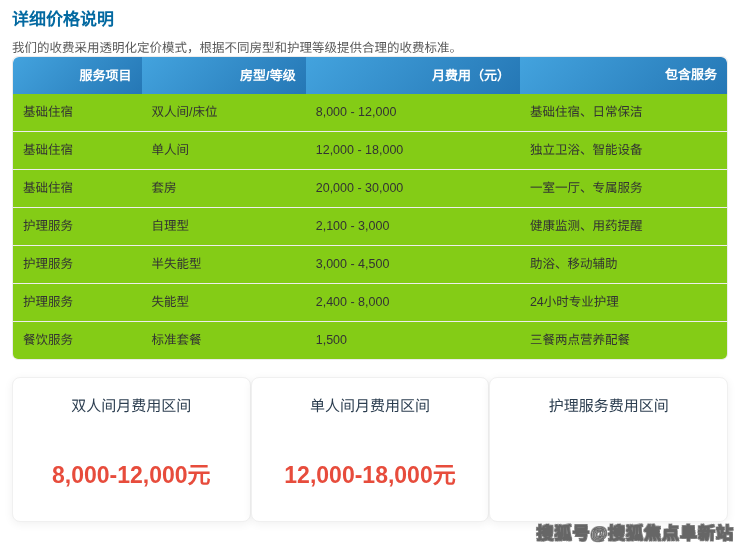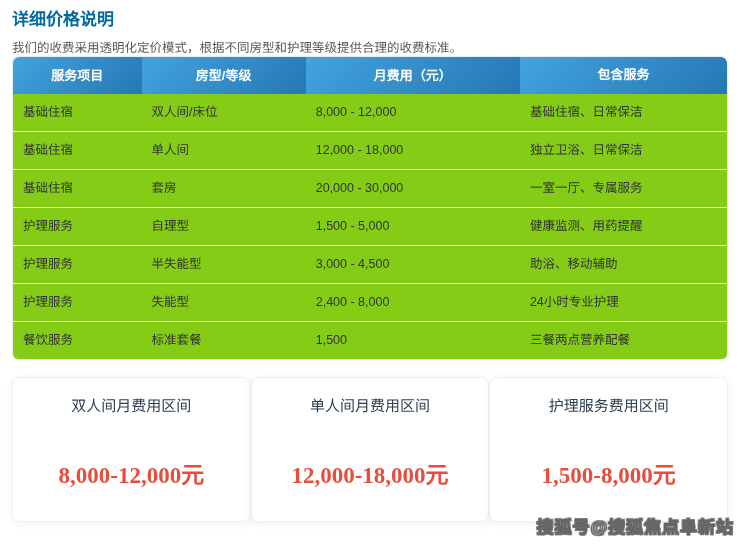--- a/index.html
+++ b/index.html
@@ -41,39 +41,38 @@
   }
   .price-table col.c1{width:18%;}
   .price-table col.c2{width:23%;}
   .price-table col.c3{width:30%;}
   .price-table col.c4{width:29%;}
   .price-table thead th{
     background:linear-gradient(135deg,var(--header-gradient-start) 0%,var(--header-gradient-end) 100%);
     color:#ffffff;
     font-size:13px;
     font-weight:bold;
-    text-align:center;
+    text-align:right;
     padding:11px 10px;
     line-height:15px;
   }
   .price-table thead th:first-child{border-top-left-radius:6px;}
   .price-table thead th:last-child{border-top-right-radius:6px;font-family:Liberation Mono, monospace;}
   .price-table tbody td{
     font-size:12.5px;
     color:#333333;
     padding:11px 10px;
     line-height:15px;
     background:#84cc16;
   }
   .price-table tbody tr + tr td{border-top:1px solid #ededed;}
   .cards{
     display:flex;
     gap:0;
     margin-top:17px;
-    font-family:Liberation Serif, serif;
   }
   .card{
     flex:1;
     background:#ffffff;
     border:1px solid #f0f0f0;
     border-radius:8px;
     box-shadow:0 2px 10px rgba(0,0,0,0.06);
     min-height:145px;
     padding:18px 16px;
     text-align:center;
@@ -86,21 +85,21 @@
   .card-price{
     margin-top:41px;
     font-size:23px;
     font-weight:bold;
     color:var(--price-red);
     line-height:37px;
   }
   .watermark{
     position:absolute;
     right:6px;
-    bottom:12px;
+    bottom:6px;
     font-size:17px;
     font-weight:bold;
     color:#ffffff;
     letter-spacing:1px;
     -webkit-text-stroke:1px #5a5a5a;
     text-shadow:1px 1px 0 #777,-1px -1px 0 #999,1px -1px 0 #888,-1px 1px 0 #888;
     opacity:.92;
   }
 </style>
 </head>
@@ -131,32 +130,32 @@
         <tr>
           <td>基础住宿</td>
           <td>双人间/床位</td>
           <td>8,000 - 12,000</td>
           <td>基础住宿、日常保洁</td>
         </tr>
         <tr>
           <td>基础住宿</td>
           <td>单人间</td>
           <td>12,000 - 18,000</td>
-          <td>独立卫浴、日常保洁</td>
+          <td>独立卫浴、智能设备</td>
         </tr>
         <tr>
           <td>基础住宿</td>
           <td>套房</td>
           <td>20,000 - 30,000</td>
           <td>一室一厅、专属服务</td>
         </tr>
         <tr>
           <td>护理服务</td>
           <td>自理型</td>
-          <td>1,500 - 5,000</td>
+          <td>2,100 - 3,000</td>
           <td>健康监测、用药提醒</td>
         </tr>
         <tr>
           <td>护理服务</td>
           <td>半失能型</td>
           <td>3,000 - 4,500</td>
           <td>助浴、移动辅助</td>
         </tr>
         <tr>
           <td>护理服务</td>
@@ -178,19 +177,18 @@
     <div class="card">
       <div class="card-label">双人间月费用区间</div>
       <div class="card-price">8,000-12,000元</div>
     </div>
     <div class="card">
       <div class="card-label">单人间月费用区间</div>
       <div class="card-price">12,000-18,000元</div>
     </div>
     <div class="card">
       <div class="card-label">护理服务费用区间</div>
-      <div class="card-price">1,500-8,000元</div>
     </div>
   </div>
 
 </div>
 
 <div class="watermark">搜狐号@搜狐焦点阜新站</div>
 
 </body></html>

